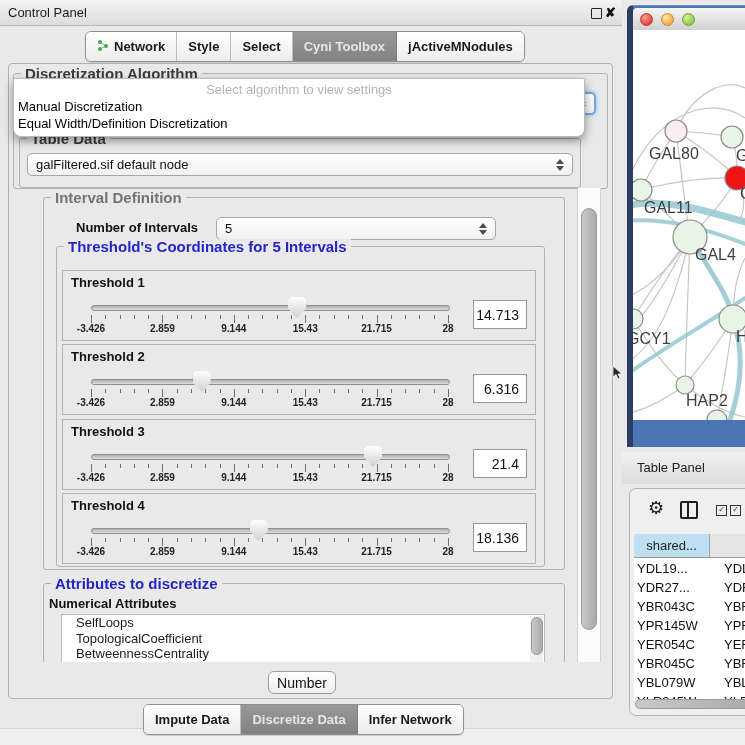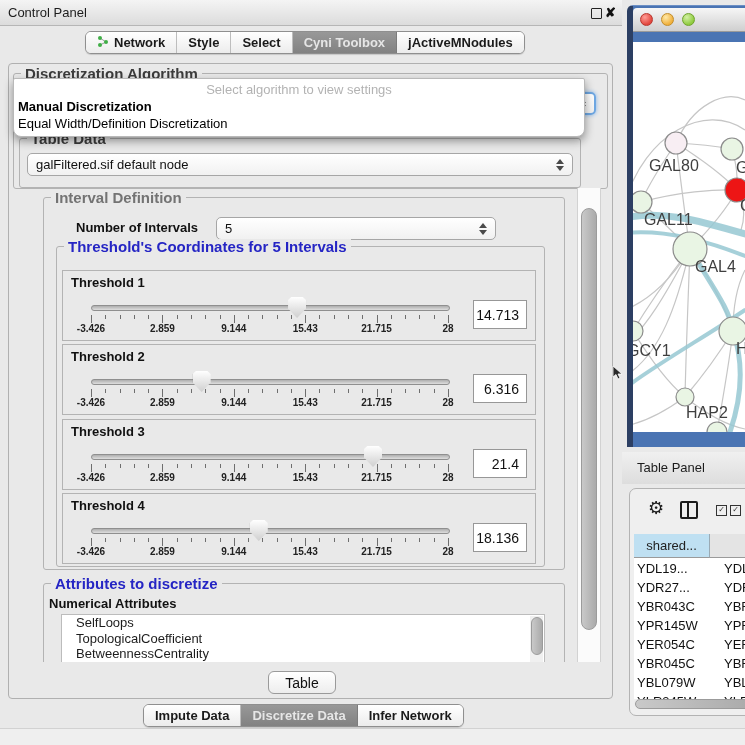--- a/index.html
+++ b/index.html
@@ -10,21 +10,21 @@
 
   
   #cp-titlebar{left:0;top:0;width:622px;height:25px;
     background:linear-gradient(#f4f4f4,#dcdcdc);border-bottom:1px solid #b6b6b6;}
   #cp-title{left:8px;top:0;height:25px;line-height:25px;font-size:13px;color:#1c1c1c;}
   #float-ic{left:591px;top:8px;width:9px;height:9px;border:1.5px solid #222;border-radius:1px;}
   #close-ic{left:605px;top:0px;height:25px;line-height:25px;font-size:13px;font-weight:bold;color:#111;}
 
   .seg-tabs{display:flex;border:1px solid #8f8f8f;border-radius:6px;overflow:hidden;
     background:#fff;box-shadow:0 1px 1px rgba(0,0,0,.15);}
-  .seg{padding:0 11px;height:21px;display:flex;align-items:center;gap:5px;
+  .seg{padding:0 11px;height:29px;display:flex;align-items:center;gap:5px;
     font-size:13px;font-weight:bold;color:#1a1a1a;
     background:linear-gradient(#ffffff,#ececec);border-right:1px solid #bdbdbd;cursor:default;}
   .seg:last-child{border-right:none;}
   .seg.selected{background:linear-gradient(#989898,#828282);color:#e6e6e6;border-right-color:#7c7c7c;}
   #top-tabs{left:85px;top:31px;}
   #bottom-tabs{left:143px;top:704px;}
 
   #outer-frame{left:8px;top:63px;width:603px;height:634px;border:1px solid #b0b0b0;border-radius:4px;}
 
   .group{border:1px solid #b3b3b3;border-radius:3px;}
@@ -40,21 +40,21 @@
   .stepper .dn{border-top:5px solid #4a4a4a;}
 
   #algo-combo-behind{left:30px;top:92px;width:566px;height:23px;z-index:40;
     border:2px solid #6ea7e2;box-shadow:0 0 4px #82b4ec;}
 
   #popup{left:13px;top:78px;width:570px;height:57px;background:#fff;z-index:50;
     border:1px solid #b9b9b9;border-radius:2px 2px 8px 8px;box-shadow:0 4px 10px rgba(0,0,0,.40);}
   #popup-hint{position:absolute;top:3px;left:0;width:100%;text-align:center;
     font-size:13px;color:#b3b3b3;}
   .pitem{position:absolute;left:4px;font-size:13px;color:#000;}
-  .pitem.em{font-weight:bold;}
+  .pitem.em{font-weight:normal;}
 
   #scroll-view{left:13px;top:188px;width:563px;height:474px;overflow:hidden;}
   .vsb-track{background:#fbfbfb;border-left:1px solid #d2d2d2;border-right:1px solid #d2d2d2;}
   .sb-thumb{position:absolute;background:linear-gradient(90deg,#c9c9c9,#aaaaaa);
     border:1px solid #9b9b9b;border-radius:8px;}
   #panel-sb{left:577px;top:188px;width:22px;height:474px;}
   #panel-sb .sb-thumb{left:3px;top:20px;width:14px;height:420px;}
 
   .thlabel{position:absolute;font-size:13px;font-weight:bold;color:#111;}
   .throw{position:absolute;left:5px;width:474px;height:71px;border:1px solid #b3b3b3;
@@ -85,21 +85,21 @@
 
   
   #net-window{left:627px;top:5px;width:118px;height:442px;background:#4a74b3;
     border-left:6px solid #2c3f63;border-top:1px solid #6c8fc4;border-top-left-radius:6px;box-sizing:border-box;}
   #net-titlebar{position:absolute;left:0;top:2px;width:112px;height:23px;
     background:linear-gradient(#f6f6f6,#cfcfcf);border-bottom:1px solid #9a9a9a;border-top-left-radius:4px;}
   .tl{position:absolute;top:5px;width:13px;height:13px;border-radius:50%;box-sizing:border-box;}
   .tl-red{left:7px;background:radial-gradient(circle at 35% 30%,#ff9d96,#e2463d 70%);border:1px solid #b8362e;}
   .tl-yellow{left:28px;background:radial-gradient(circle at 35% 30%,#ffe9a8,#f0b03c 70%);border:1px solid #c28d2a;}
   .tl-green{left:49px;background:radial-gradient(circle at 35% 30%,#d3f0a5,#8fcb3f 70%);border:1px solid #6fa32c;}
-  #net-canvas{position:absolute;left:0;top:36px;width:112px;height:390px;background:#fff;overflow:hidden;}
+  #net-canvas{position:absolute;left:0;top:24px;width:112px;height:390px;background:#fff;overflow:hidden;}
   #net-svg .e{fill:none;stroke:#c6c6c6;stroke-width:1.2;}
   #net-svg .t{fill:none;stroke:#96c8d2;stroke-opacity:.85;stroke-linecap:round;}
   #net-svg text{font-family:"Liberation Sans",sans-serif;font-size:16px;fill:#3f3f3f;}
 
   
   #tp-strip{left:622px;top:452px;width:123px;height:32px;
     background:linear-gradient(#f0f0f0,#dddddd);}
   #tp-title{left:637px;top:452px;height:32px;line-height:32px;font-size:13px;color:#1c1c1c;}
   #table-panel{left:629px;top:488px;width:130px;height:228px;background:#efefef;
     border:1px solid #b3b3b3;border-radius:7px;box-sizing:border-box;}
@@ -373,21 +373,21 @@
           <div class="sb-thumb"></div>
         </div>
     </div>
   </div>
 </div>
 
 <div class="abs vsb-track" id="panel-sb">
     <div class="sb-thumb"></div>
   </div>
 
-<div class="abs" id="apply-btn">Table</div>
+<div class="abs" id="apply-btn">Number</div>
 
 <div class="abs" id="footer-strip"></div>
 <div class="abs seg-tabs" id="bottom-tabs">
     <div class="seg">
       <span>Impute Data</span>
     </div>
     <div class="seg selected">
       <span>Discretize Data</span>
     </div>
     <div class="seg">

